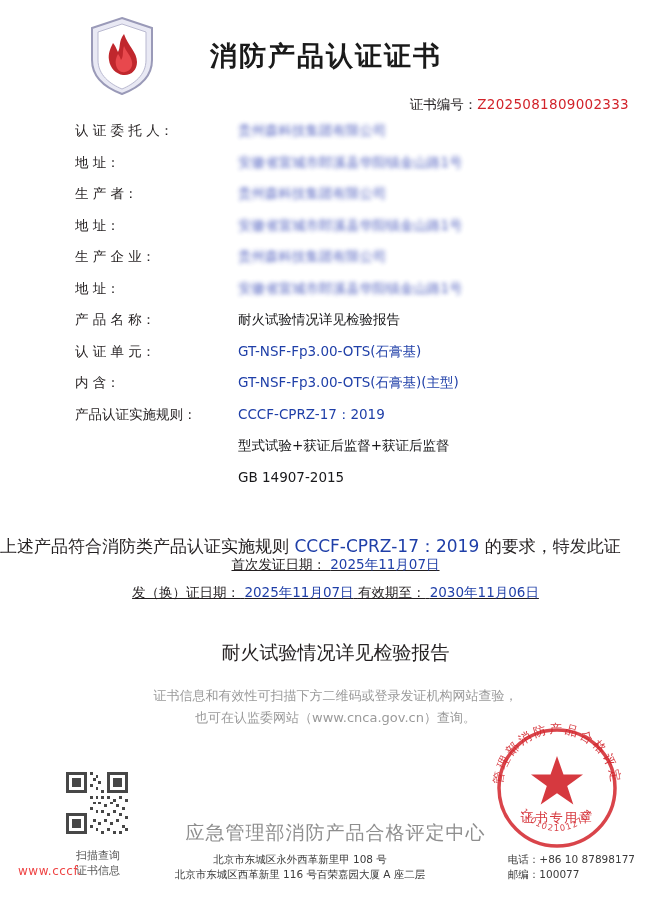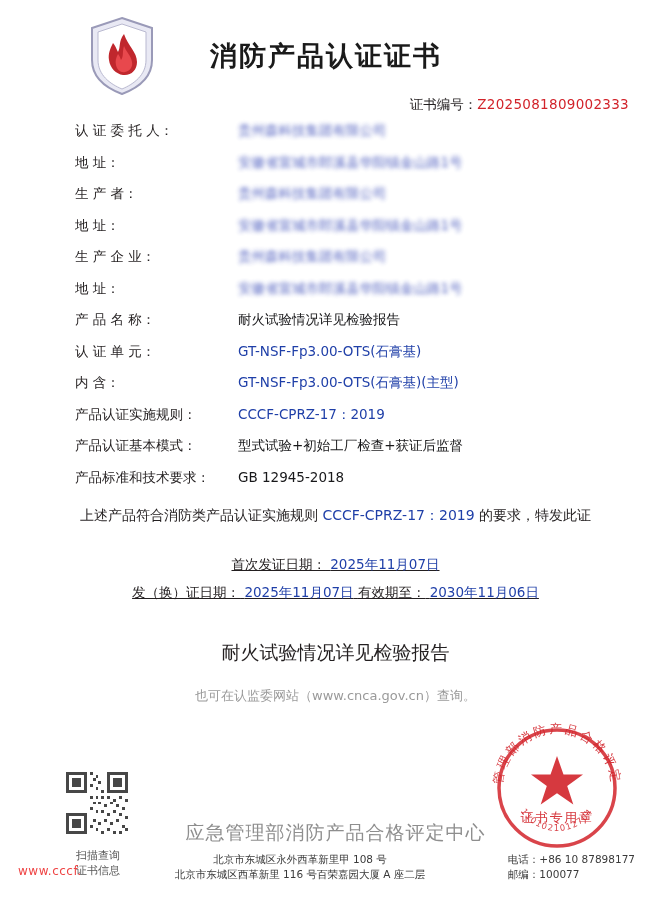--- a/index.html
+++ b/index.html
@@ -89,25 +89,24 @@
     opacity: .92;
   }
   .fvalue.dark { color: #18181a; }
 
   
   .lab-wide { letter-spacing: 0; }
 
   
   .statement {
     position: absolute;
-    top: 507px;
-    left: 0;
-    width: 671px;
-    text-align: center;
-    font-size: 14px;
+    top: 535px;
+    left: 0;
+    width: 671px;
+    font-size: 17px;
     white-space: nowrap;
   }
   .statement .hl { color: #1f3fa8; }
 
   .dates {
     position: absolute;
     top: 556px;
     left: 0;
     width: 671px;
     text-decoration: underline;
@@ -296,27 +295,25 @@
       <span class="flabel">内            含：</span>
       <span class="fvalue">GT-NSF-Fp3.00-OTS(石膏基)(主型)</span>
     </div>
 
     <div class="frow">
       <span class="flabel lab-wide">产品认证实施规则：</span>
       <span class="fvalue">CCCF-CPRZ-17：2019</span>
     </div>
 
     <div class="frow">
-      <span class="flabel lab-wide">产品认证基本模式：</span>
-      <span class="fvalue dark">型式试验+初始工厂检查+获证后监督</span>
-    </div>
-
-    <div class="frow">
-      <span class="flabel lab-wide">产品标准和技术要求：</span>
-      <span class="fvalue dark">GB 12945-2018</span>
+      <span class="fvalue dark">型式试验+获证后监督+获证后监督</span>
+    </div>
+
+    <div class="frow">
+      <span class="fvalue dark">GB 14907-2015</span>
     </div>
 
   </div>
 
   <div class="statement">
     <span>上述产品符合消防类产品认证实施规则</span>
     <span class="hl">CCCF-CPRZ-17：2019</span>
     <span>的要求，特发此证</span>
   </div>
 
@@ -329,20 +326,21 @@
       <span>发（换）证日期：</span>
       <span class="hl">2025年11月07日</span>
       <span>有效期至：</span>
       <span class="hl">2030年11月06日</span>
     </div>
   </div>
 
   <div class="fire-note">耐火试验情况详见检验报告</div>
 
   <div class="verify">
+    <div>证书信息和有效性可扫描下方二维码或登录发证机构网站查验，</div>
     <div>也可在认监委网站（www.cnca.gov.cn）查询。</div>
   </div>
 
   <div class="qr-wrap">
     <svg class="qr" viewBox="0 0 21 21" shape-rendering="crispEdges">
       <rect width="21" height="21" fill="#ffffff"></rect>
       <g fill="#1a1a1a">
         <rect x="0" y="0" width="7" height="1"></rect>
           <rect x="0" y="6" width="7" height="1"></rect>
         <rect x="0" y="0" width="1" height="7"></rect>

